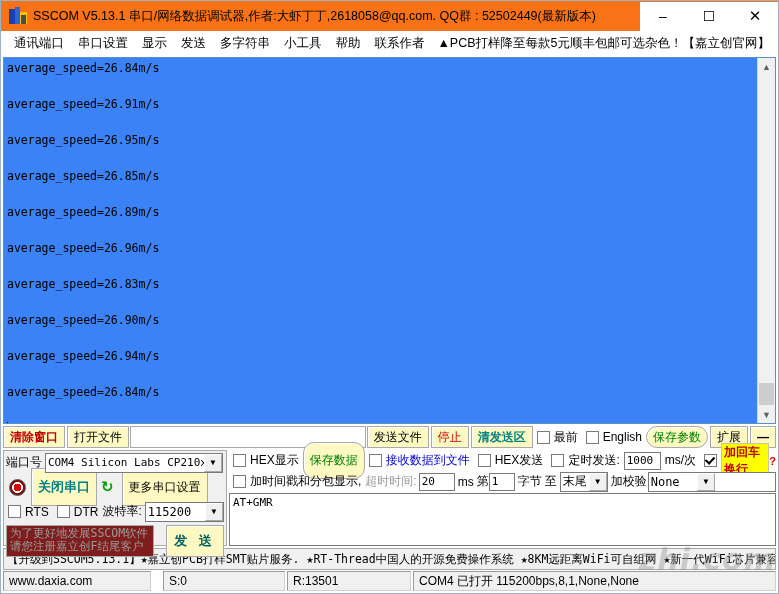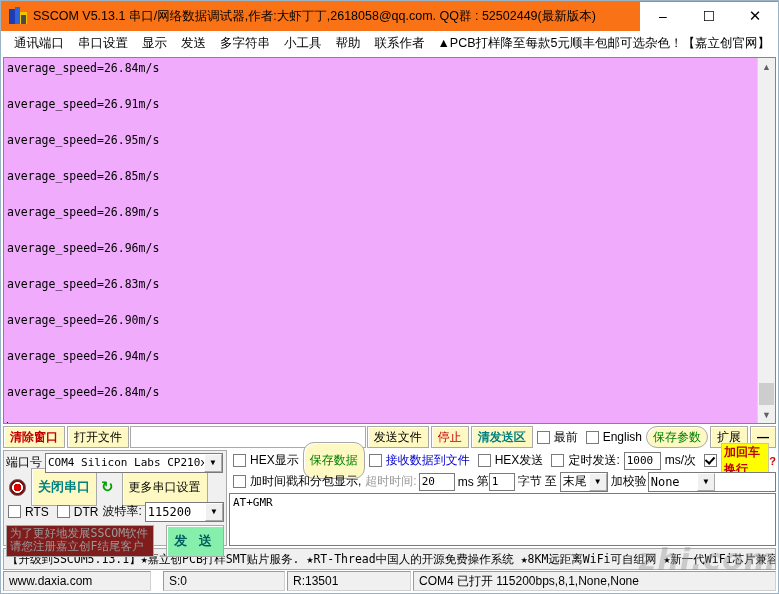--- a/index.html
+++ b/index.html
@@ -41,21 +41,21 @@
   .menubar{
     height:23px;min-height:23px;display:flex;align-items:center;
     background:#ffffff;padding-left:6px;border-bottom:1px solid #ffffff;
     font-size:12.5px;white-space:nowrap;overflow:hidden;
   }
   .menuitem{padding:0 7px;color:#000;line-height:23px;}
   .menuad{padding:0 6px;color:#000;line-height:23px;}
   
   .termwrap{
     flex:1 1 auto;margin:1px 2px 0 2px;border:1px solid #5a8fc0;
-    position:relative;background:#f0abfc;display:flex;overflow:hidden;
+    position:relative;background:#3b82f6;display:flex;overflow:hidden;
   }
   .term{
     flex:1 1 auto;padding:4px 0 0 3px;overflow:hidden;
     font-family:"DejaVu Sans Mono","Liberation Mono",monospace;
     font-size:11.5px;color:#000;line-height:12px;
   }
   .term .ln{height:36px;line-height:12px;white-space:pre;}
   .term .caret{display:inline-block;width:1px;height:12px;background:#000;vertical-align:-2px;}
   .vscroll{
     width:17px;flex:0 0 17px;background:#f0f0f0;border-left:1px solid #d6d6d6;
@@ -114,21 +114,21 @@
   .refresh{color:#00a000;font-size:15px;font-weight:bold;margin:0 4px;}
   .smallbox{border:1px solid #7a7a7a;background:#fff;height:16px;font-size:11px;
     font-family:"DejaVu Sans Mono","Liberation Mono",monospace;padding:0 2px;
     display:flex;align-items:center;}
   .regbox{
     border:1px solid #a9a9a9;background:#7f1d1d;color:#9a9a9a;font-size:11.5px;
     line-height:13px;padding:1px 3px;width:148px;height:32px;box-sizing:border-box;
     font-family:"DejaVu Sans Mono","Liberation Mono",monospace;
   }
   .sendbtn{
-    width:56px;height:30px;border:1px solid #a9a9a9;background:#86efac;
+    width:56px;height:30px;border:1px solid #a9a9a9;background:#fef9c3;
     box-shadow:inset 1px 1px 0 #fff;display:flex;align-items:center;justify-content:center;
     color:#006060;font-weight:bold;font-size:13px;letter-spacing:4px;margin-left:12px;
   }
   .rrow{display:flex;align-items:center;height:21px;}
   .sendarea{
     flex:1 1 auto;border:1px solid #7a7a7a;background:#fff;margin-top:1px;
     font-family:"DejaVu Sans Mono","Liberation Mono",monospace;font-size:11px;
     padding:2px 3px;color:#000;overflow:hidden;
   }
   .blue{color:#0000d0;}

